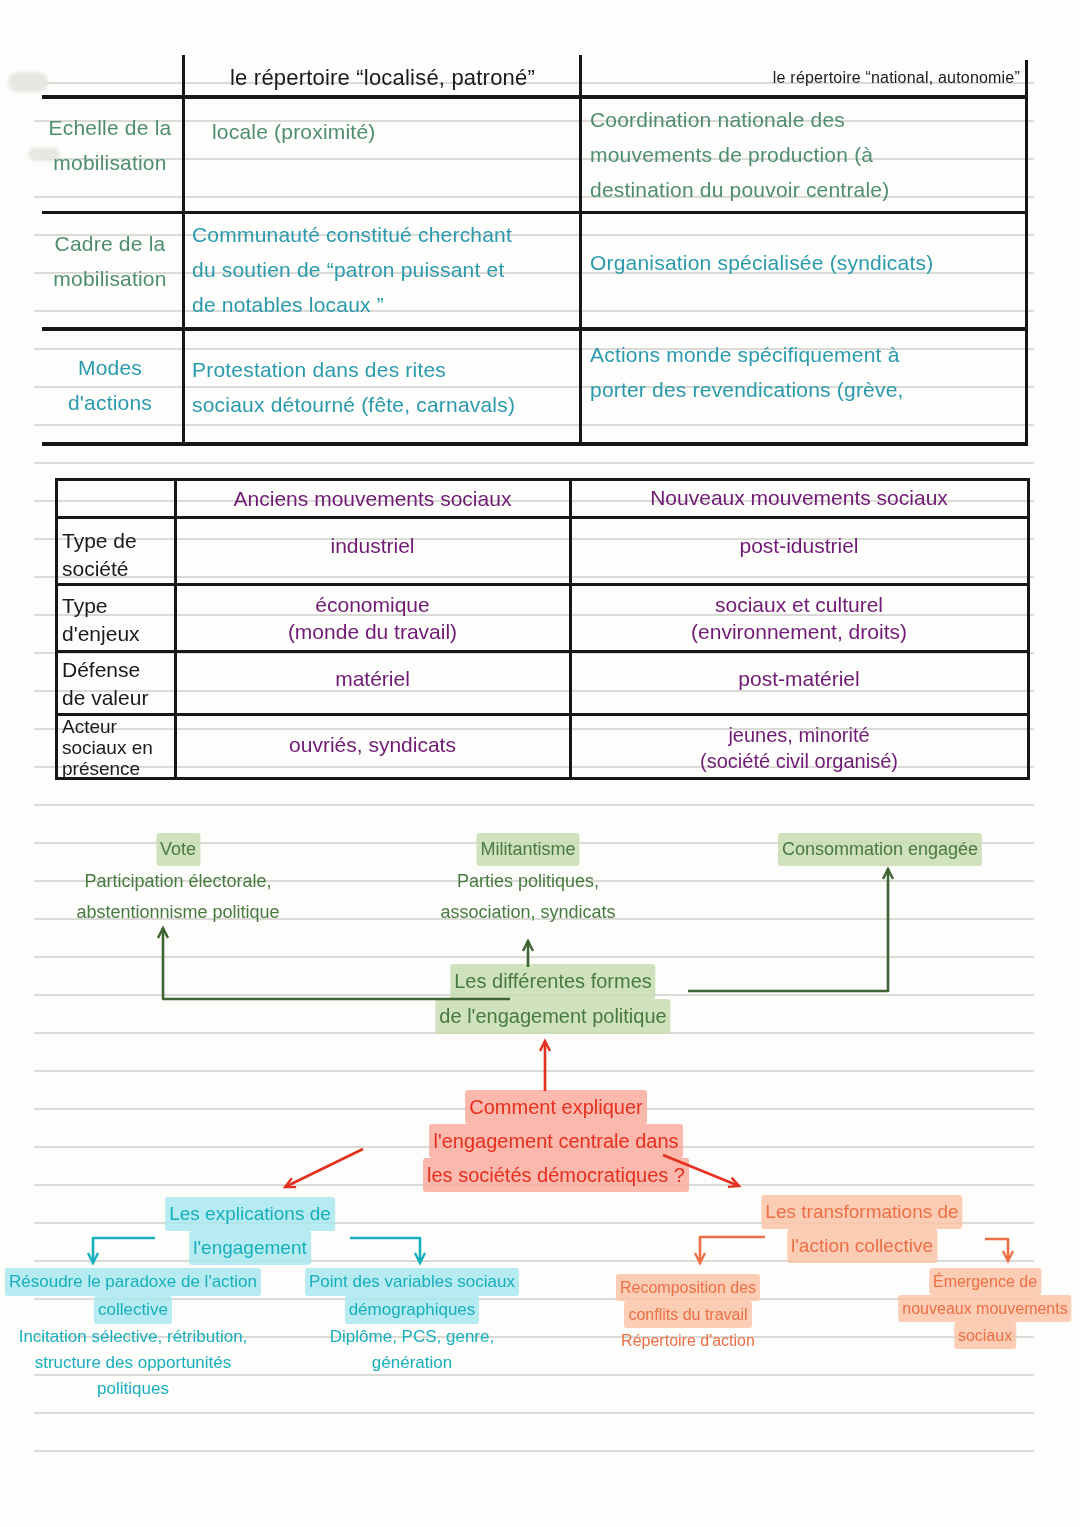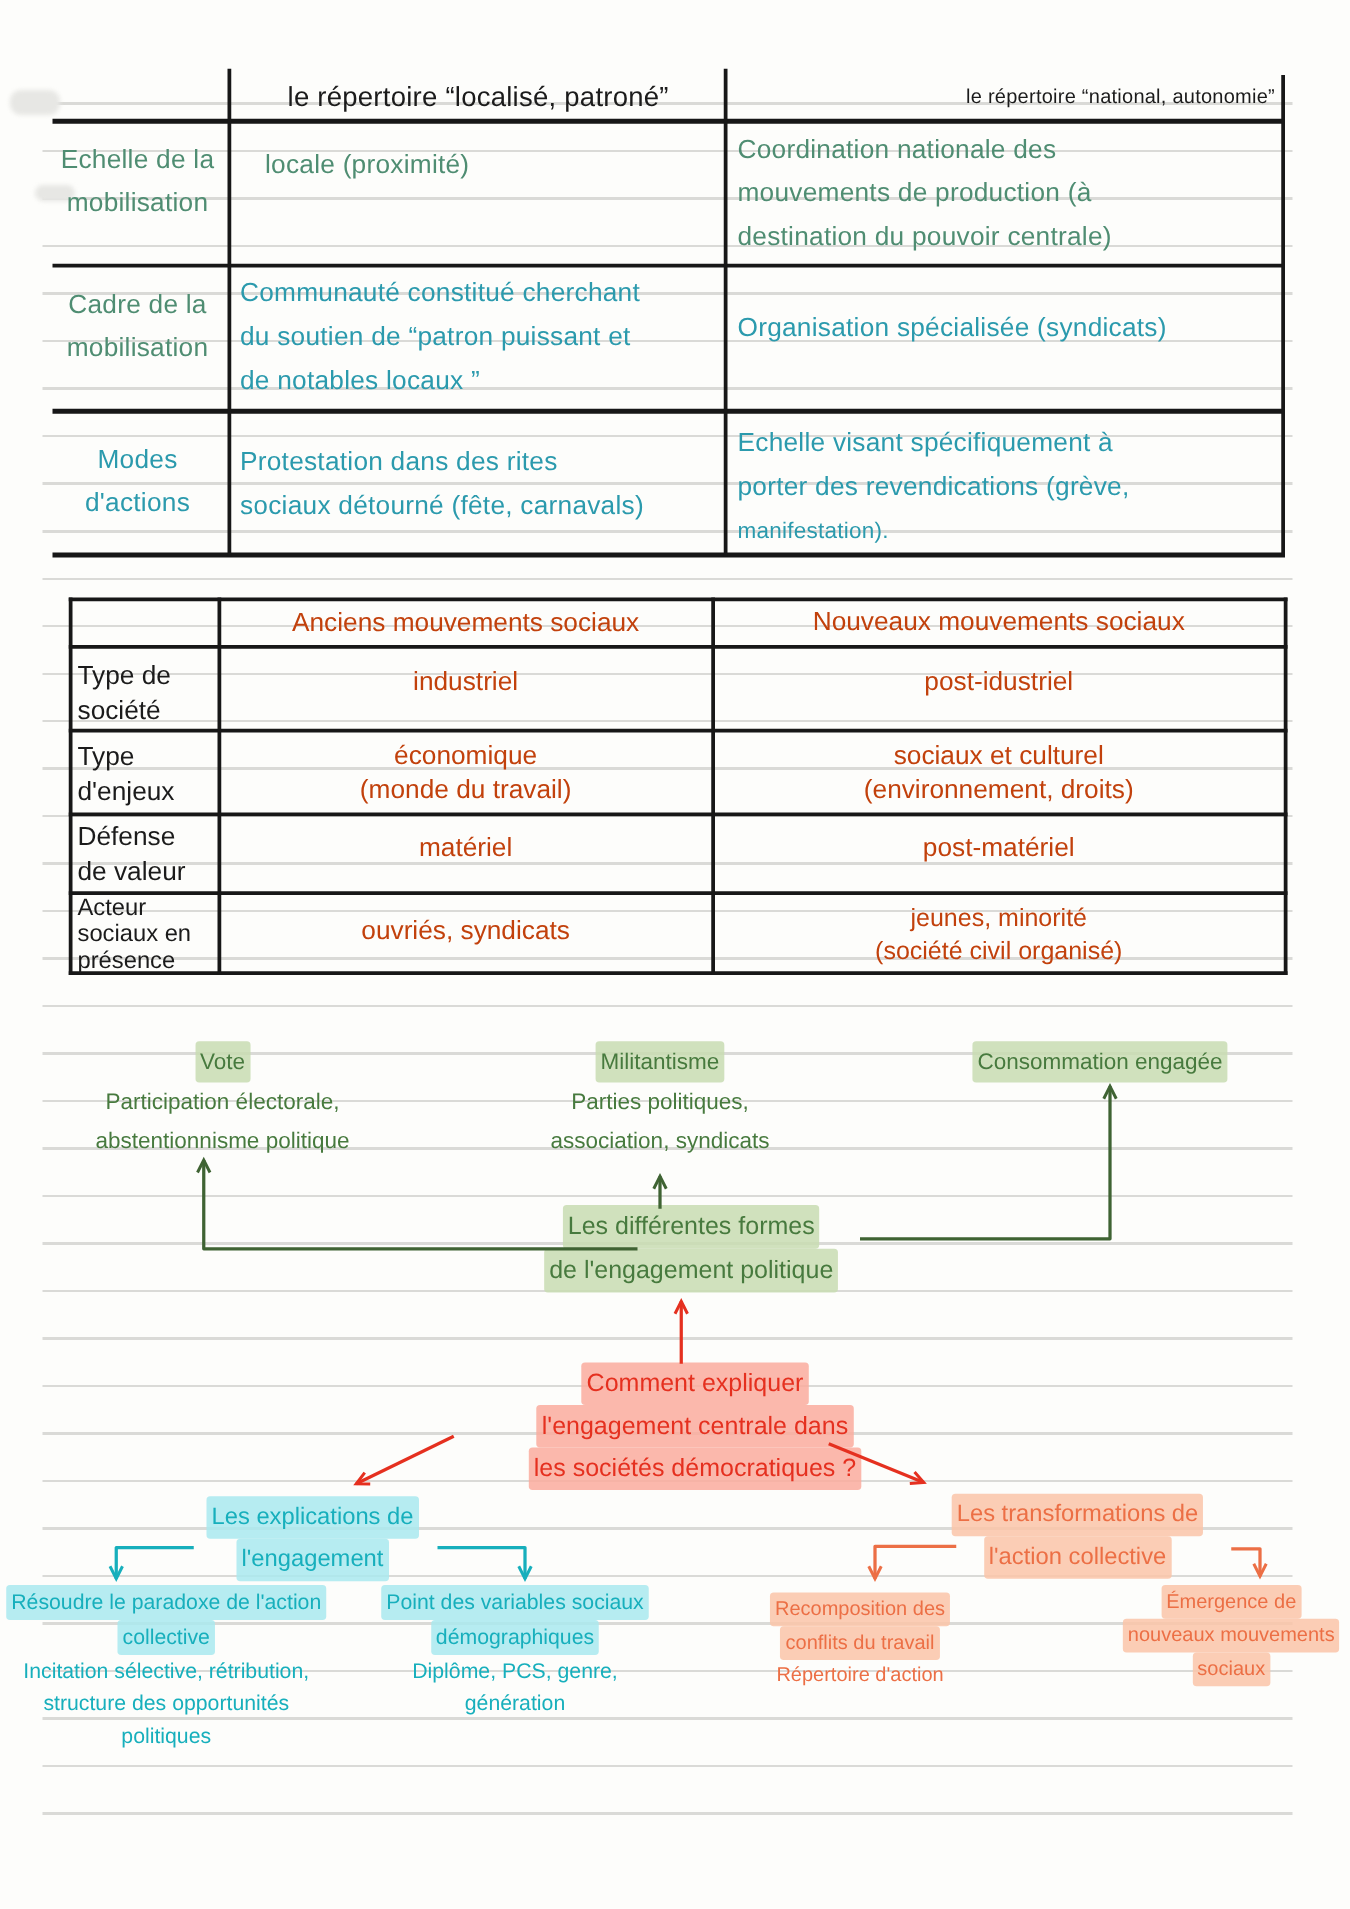--- a/index.html
+++ b/index.html
@@ -9,21 +9,21 @@
          background:repeating-linear-gradient(to bottom,transparent 0 36px,#dadad7 36px 38px);}
   .smudge{position:absolute;background:#e7e7e4;border-radius:9px;filter:blur(1.5px);}
   .bline{position:absolute;background:#171717;}
   .cell{position:absolute;font-size:21px;line-height:35px;letter-spacing:.2px;}
   .cell .ln{display:block;}
   .t2cell{position:absolute;font-size:21px;line-height:28px;}
   .t2cell .ln{display:block;}
   .center{text-align:center;}
   .ink-green{color:#4f8d72;}
   .ink-teal{color:#2b9aad;}
-  .ink-olive{color:#c2410c;}
+  .ink-olive{color:#701a75;}
   .ink-black{color:#1b1b1b;}
   .small{font-size:18px;}
   .node{position:absolute;transform:translateX(-50%);text-align:center;white-space:nowrap;}
   .node .row{display:block;}
   .hl{display:inline-block;padding:1px 4px;border-radius:3px;text-align:center;}
   .g-text{color:#477a3e;}  .g-hl{background:rgba(200,220,178,.85);}
   .r-text{color:#e5301f;}  .r-hl{background:rgba(250,171,157,.85);}
   .c-text{color:#17afbc;}  .c-hl{background:rgba(169,233,238,.85);}
   .o-text{color:#ec6f45;}  .o-hl{background:rgba(250,196,168,.85);}
   .f-branch{top:833px;font-size:18px;line-height:31px;}
@@ -83,23 +83,22 @@
 
     <div class="cell center ink-teal" style="left:40px;top:350px;width:140px;">
       <span class="ln">Modes</span>
       <span class="ln">d'actions</span>
     </div>
     <div class="cell ink-teal" style="left:192px;top:340px;width:388px;margin-top:12px;">
       <span class="ln">Protestation dans des rites</span>
       <span class="ln">sociaux détourné (fête, carnavals)</span>
     </div>
     <div class="cell ink-teal" style="left:590px;top:337px;width:432px;">
-      <span class="ln">Echelle visant spécifiquement à</span>
+      <span class="ln">Actions monde spécifiquement à</span>
       <span class="ln">porter des revendications (grève,</span>
-      <span class="ln small">manifestation).</span>
     </div>
   </div>
 
   <div>
 
     <div class="bline" style="left:55px;top:478px;width:975px;height:3px;"></div>
     <div class="bline" style="left:55px;top:516px;width:975px;height:3px;"></div>
     <div class="bline" style="left:55px;top:583px;width:975px;height:3px;"></div>
     <div class="bline" style="left:55px;top:650px;width:975px;height:3px;"></div>
     <div class="bline" style="left:55px;top:713px;width:975px;height:3px;"></div>

